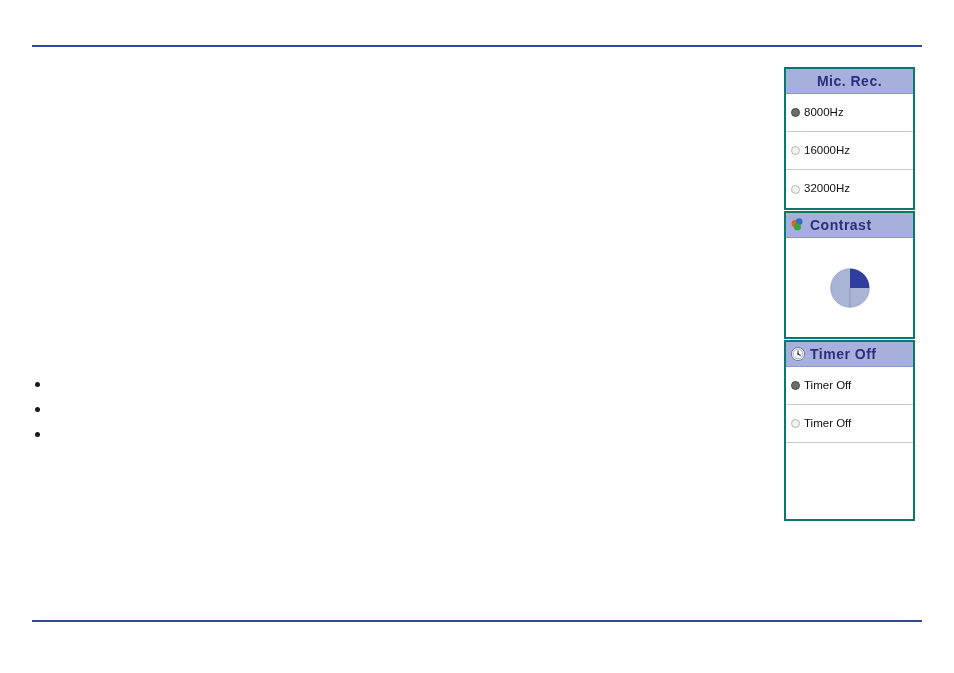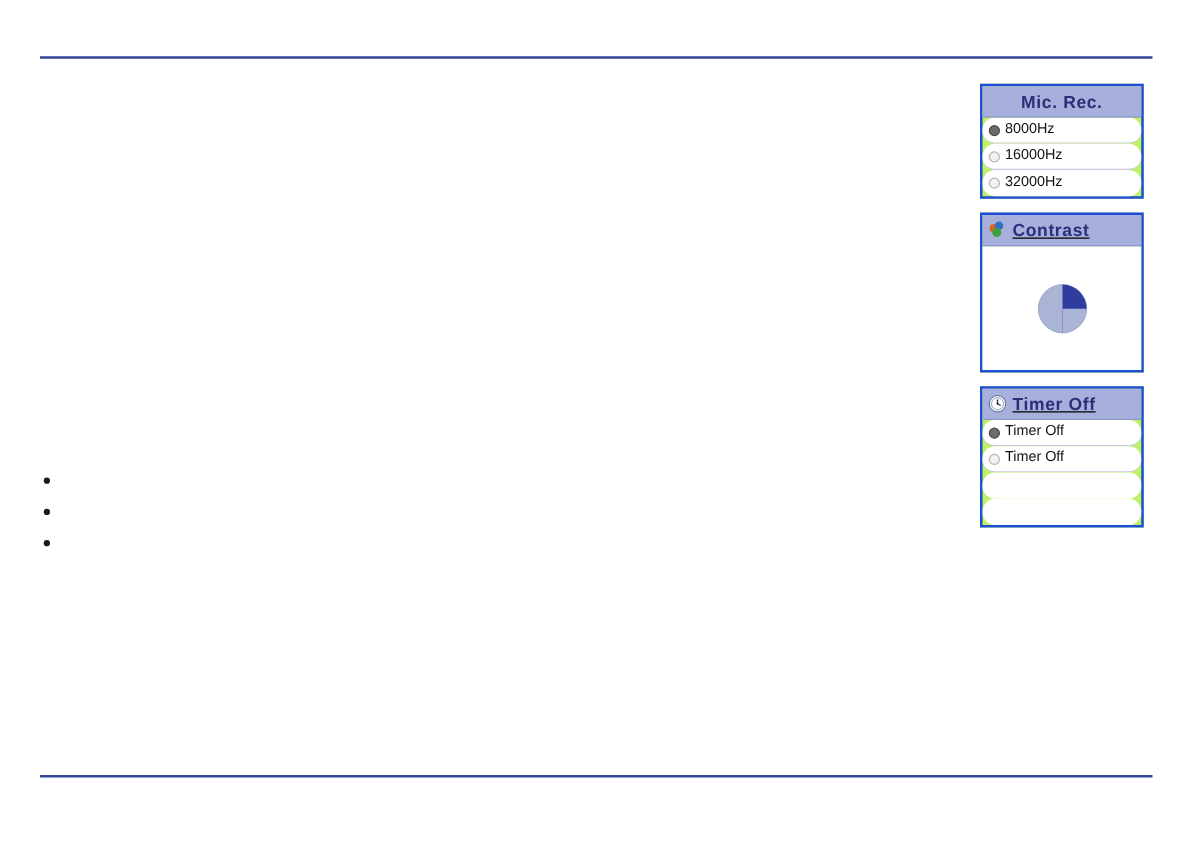--- a/index.html
+++ b/index.html
@@ -60,39 +60,38 @@
   
   .panels {
     position: absolute;
     left: 784px;
     top: 67px;
     width: 131px;
   }
 
   .panel {
     width: 131px;
-    border: 2px solid #1d4ed8;
-    background: #bef264;
-    margin-bottom: 11px;
+    border: 2px solid #0f766e;
+    background: #0369a1;
+    margin-bottom: 1px;
     position: relative;
   }
 
   .panel-title {
     height: 25px;
     background: #a7b0dc;
     border-bottom: 1px solid #8d97c9;
     display: flex;
     align-items: center;
     justify-content: center;
     position: relative;
   }
   .panel-title.with-icon {
     justify-content: flex-start;
     padding-left: 24px;
-    text-decoration: underline;
   }
   .panel-title-text {
     font-size: 14px;
     font-weight: bold;
     color: #2b2f7a;
     letter-spacing: 0.5px;
     white-space: nowrap;
   }
 
   .panel-icon {
@@ -100,27 +99,26 @@
     left: 4px;
     top: 50%;
     transform: translateY(-50%);
     width: 16px;
     height: 16px;
     display: block;
   }
 
   
   .opt-row {
-    height: 21px;
+    height: 38px;
     display: flex;
     align-items: center;
     padding-left: 5px;
     border-bottom: 1px solid #c9c6dd;
     background: #ffffff;
-    border-radius: 10px;
   }
   .opt-row:last-child { border-bottom: none; }
 
   .radio {
     width: 9px;
     height: 9px;
     border-radius: 50%;
     flex: 0 0 auto;
     margin-right: 4px;
   }

